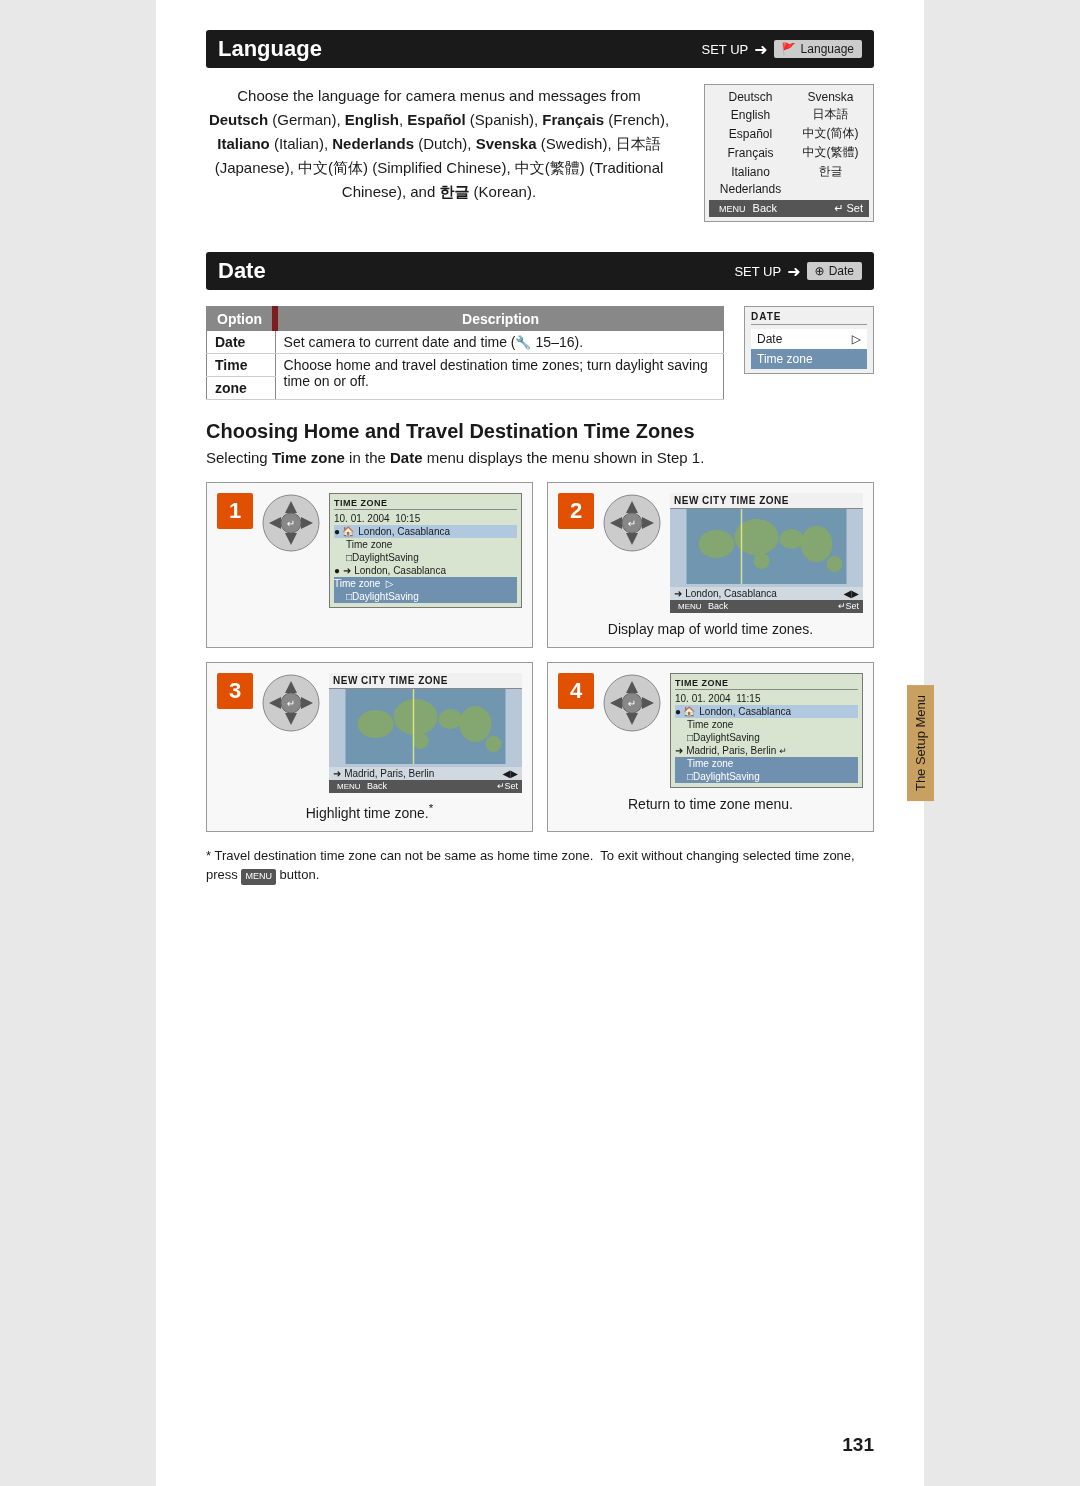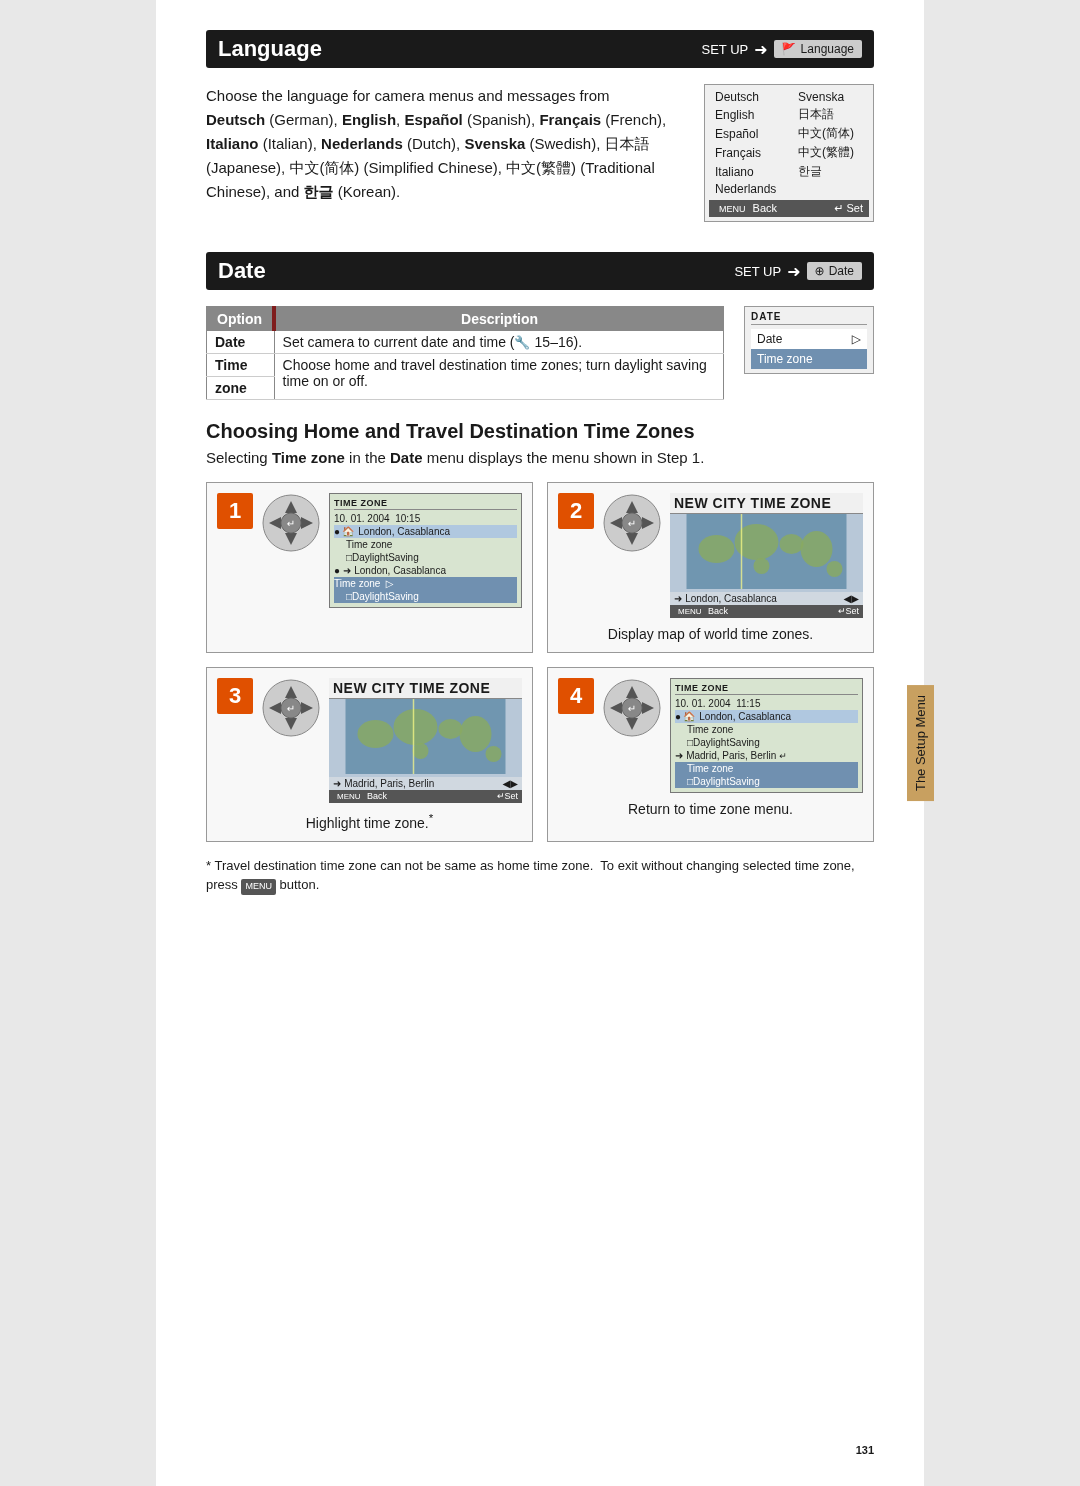--- a/index.html
+++ b/index.html
@@ -64,20 +64,21 @@
 
     
     .language-section {
       margin-bottom: 30px;
     }
     .language-content {
       display: flex;
       gap: 32px;
       align-items: flex-start;
       margin-top: 10px;
+      text-align: center;
     }
     .language-text {
       flex: 1;
       font-size: 15px;
       line-height: 1.6;
     }
     .language-menu-box {
       border: 1px solid #999;
       background: #f0f0f0;
       padding: 4px;
@@ -128,21 +129,21 @@
     .options-table th {
       background: #888;
       color: #fff;
       padding: 4px 10px;
       text-align: center;
       font-size: 14px;
       font-weight: bold;
     }
     .options-table th:first-child {
       text-align: left;
-      border-right: 4px solid #7f1d1d;
+      border-right: 6px solid #7f1d1d;
     }
     .options-table td {
       padding: 3px 8px;
       font-size: 14px;
       vertical-align: top;
       border-bottom: 1px solid #ccc;
     }
     .options-table td:first-child {
       border-right: 1px solid #888;
       font-weight: bold;
@@ -259,21 +260,21 @@
       color: #fff;
     }
     .screen-line.selected-row {
       background: #b0c8e0;
     }
     .step-caption {
       font-size: 14px;
       text-align: center;
     }
     .map-title {
-      font-size: 14px;
+      font-size: 10px;
       font-weight: bold;
       letter-spacing: 0.5px;
       background: #f0f0f0;
       padding: 2px 4px;
       border-bottom: 1px solid #888;
     }
     .map-footer-row {
       background: #d0d8e0;
       display: flex;
       align-items: center;
@@ -295,21 +296,21 @@
       font-size: 13px;
       line-height: 1.5;
       margin-top: 10px;
     }
 
     
     .page-number {
       position: absolute;
       bottom: 30px;
       right: 50px;
-      font-size: 11px;
+      font-size: 19px;
       font-weight: bold;
     }
     .menu-icon {
       display: inline-block;
       background: #555;
       color: #fff;
       font-size: 9px;
       padding: 1px 4px;
       border-radius: 2px;
     }

